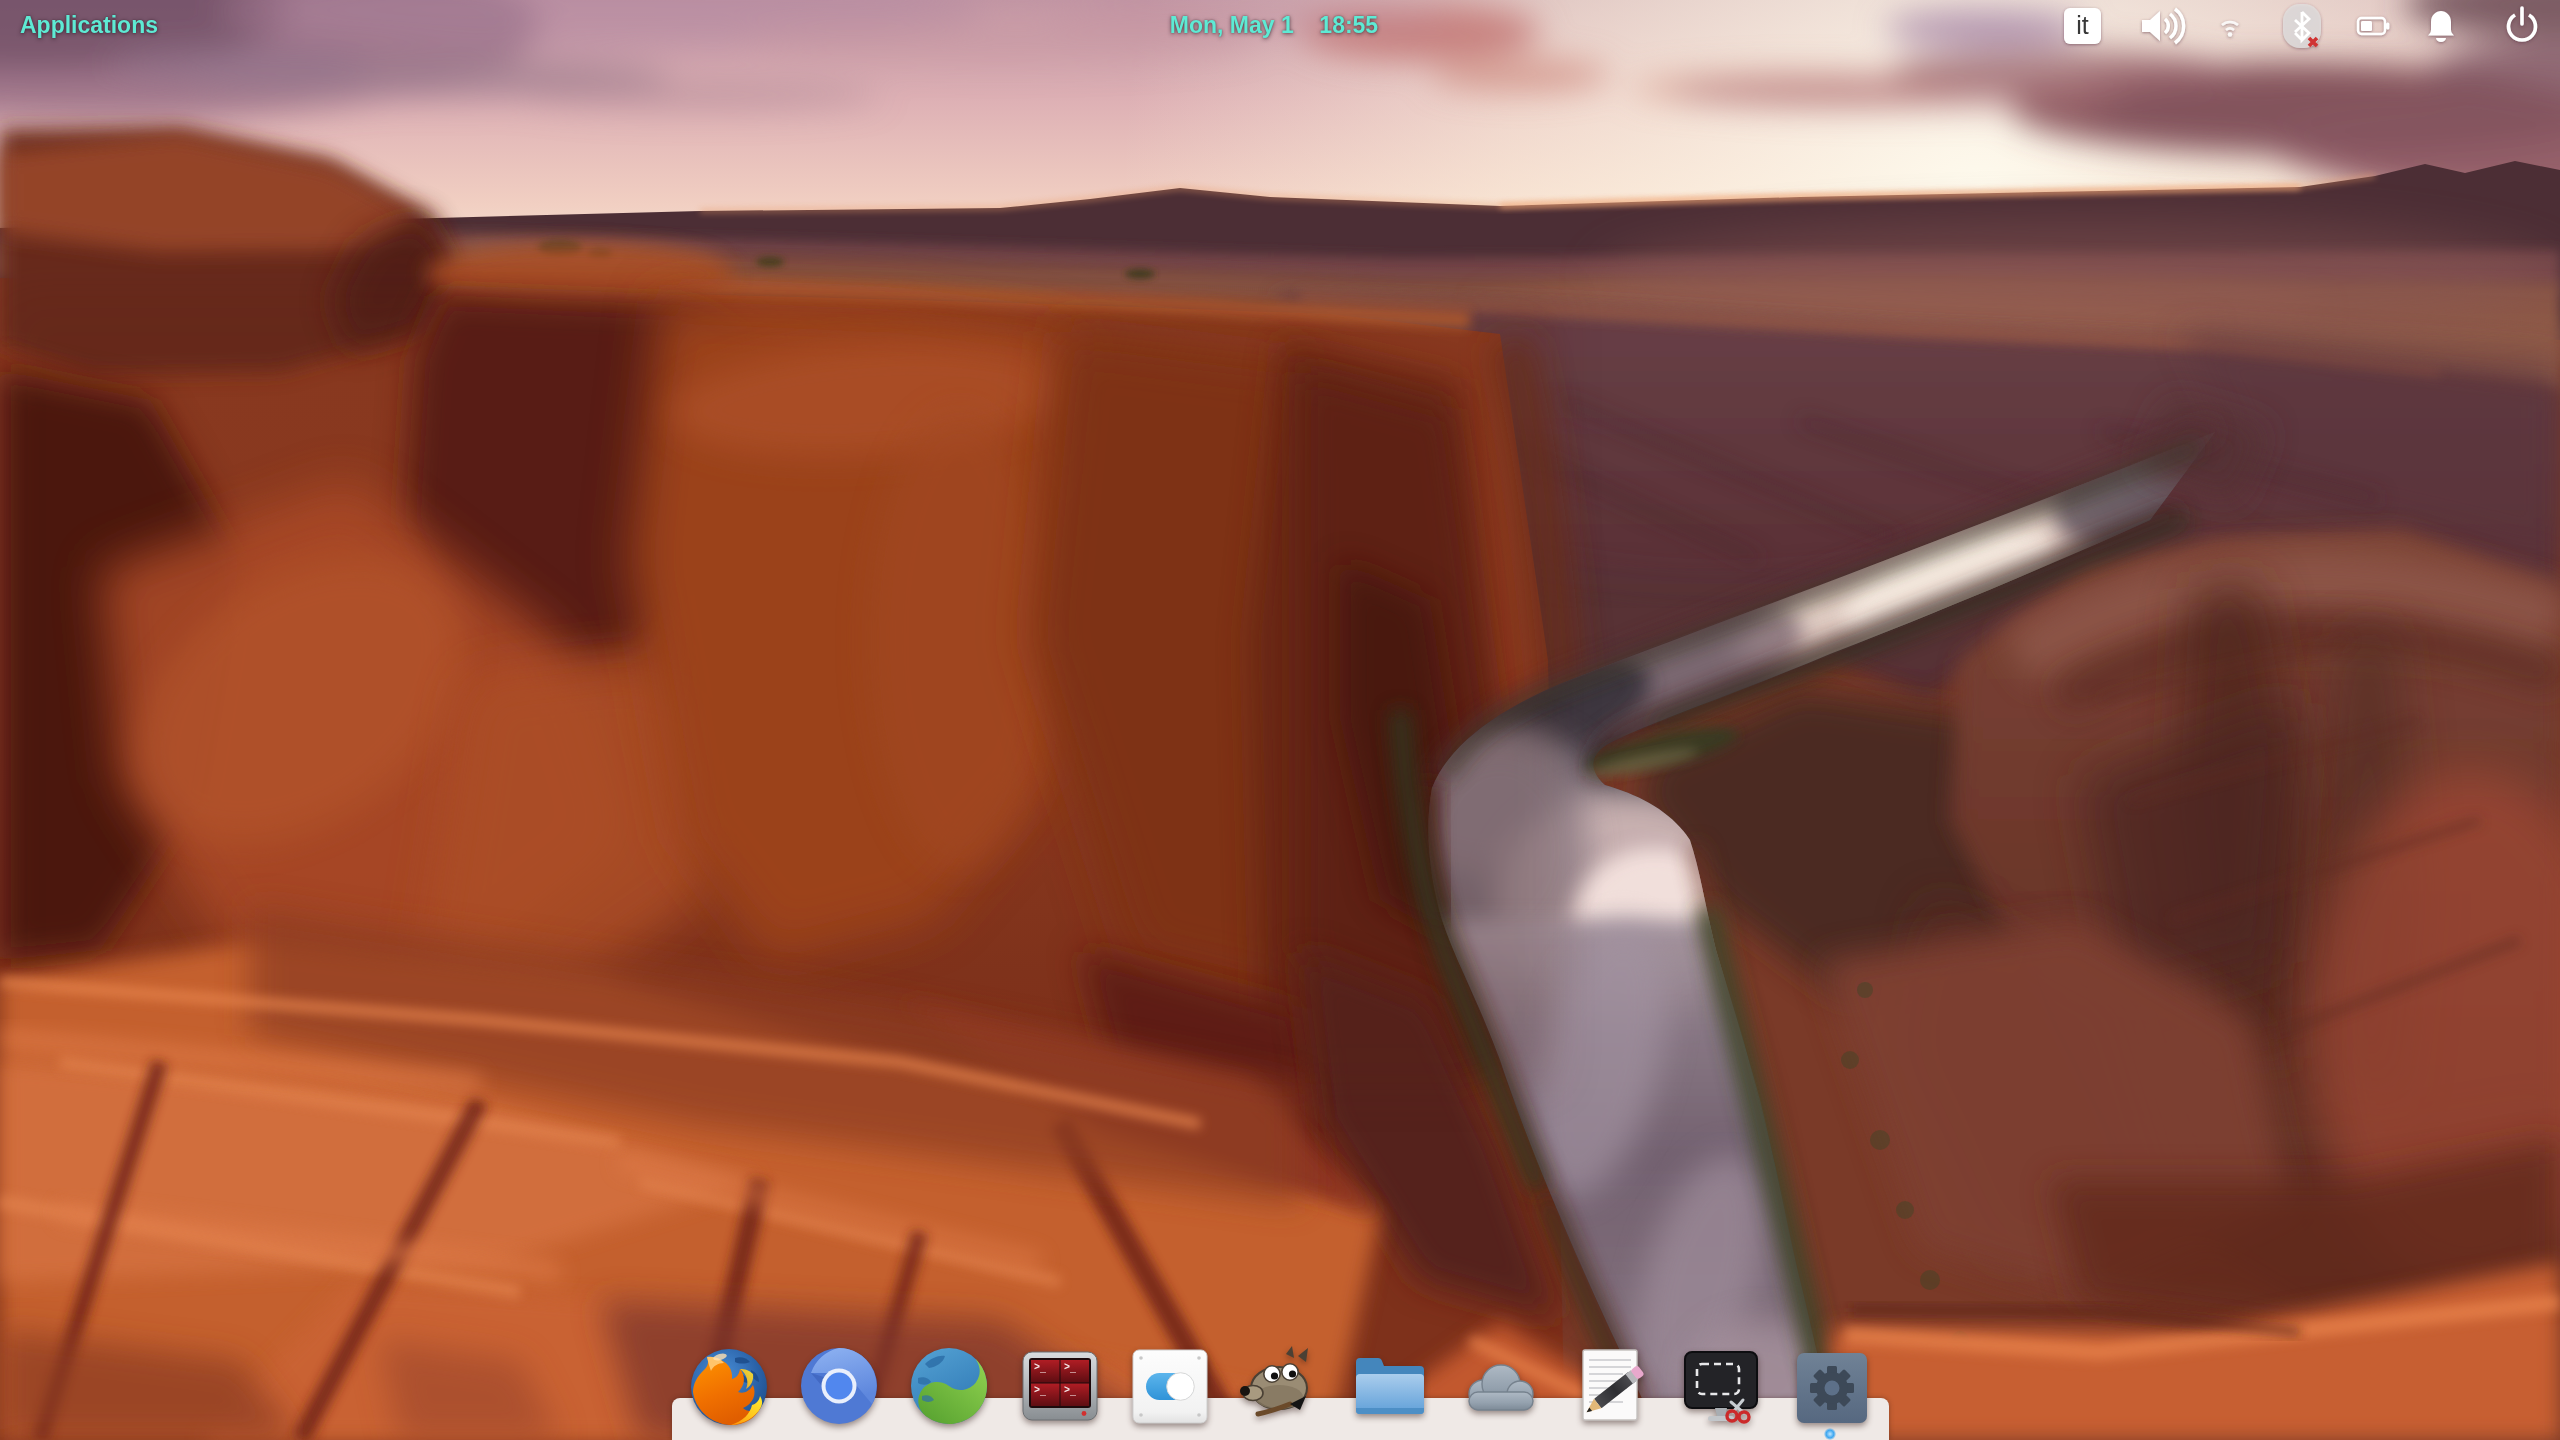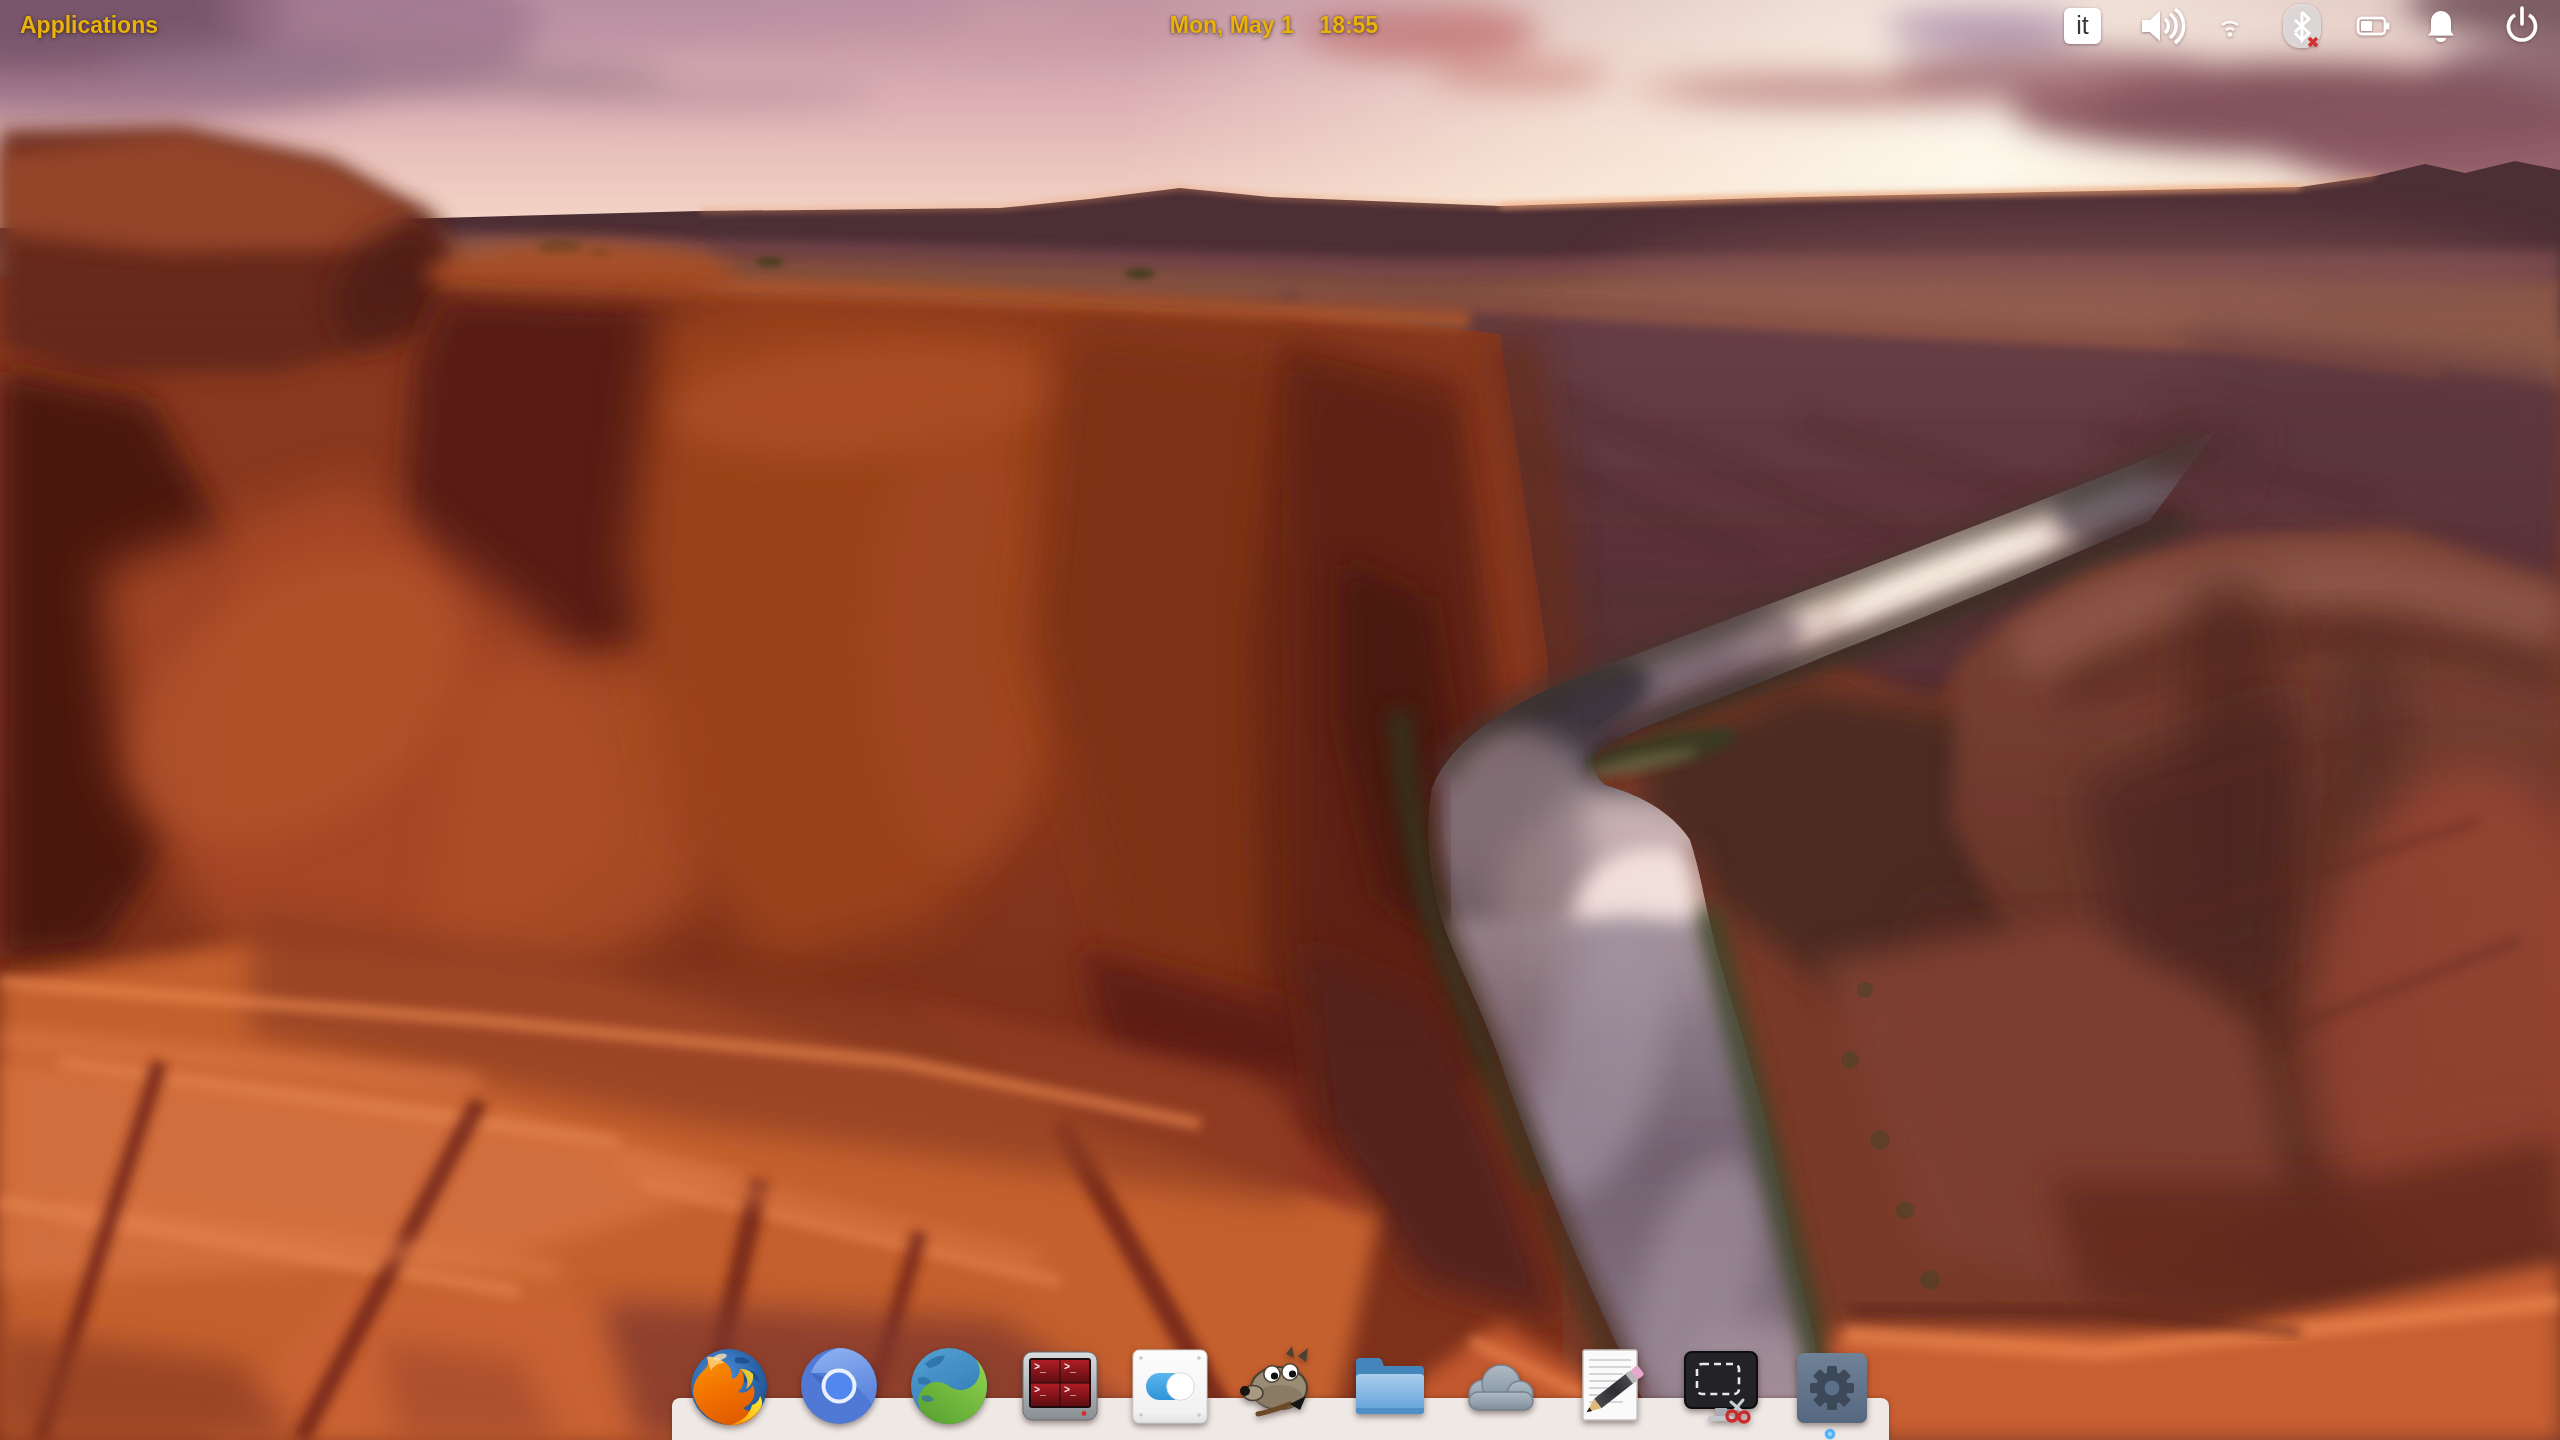--- a/index.html
+++ b/index.html
@@ -1,18 +1,18 @@
 <!DOCTYPE html>
 <html><head>
 <meta charset="utf-8">
 <style>
 html,body{margin:0;padding:0;width:2560px;height:1440px;overflow:hidden;background:#7a3a28;}
 body{font-family:"Liberation Sans",sans-serif;position:relative;}
 #wall{position:absolute;left:0;top:0;}
-.toptext{position:absolute;color:#eab308;font-weight:bold;font-size:23px;text-shadow:0 1px 4px rgba(40,20,30,.65),0 0 2px rgba(40,20,30,.4);}
+.toptext{position:absolute;color:#5eead4;font-weight:bold;font-size:23px;text-shadow:0 1px 4px rgba(40,20,30,.65),0 0 2px rgba(40,20,30,.4);}
 #apps{left:20px;top:12px;}
 #clock{left:0;top:12px;width:2548px;text-align:center;}
 </style>
 </head>
 <body>
 <svg id="wall" width="2560" height="1440" viewBox="0 0 2560 1440">
 <defs>
 <linearGradient id="sky" x1="0" y1="0" x2="0" y2="1" gradientUnits="objectBoundingBox">
 <stop offset="0" stop-color="#c296a4"></stop>
 <stop offset="0.30" stop-color="#deb1b5"></stop>

